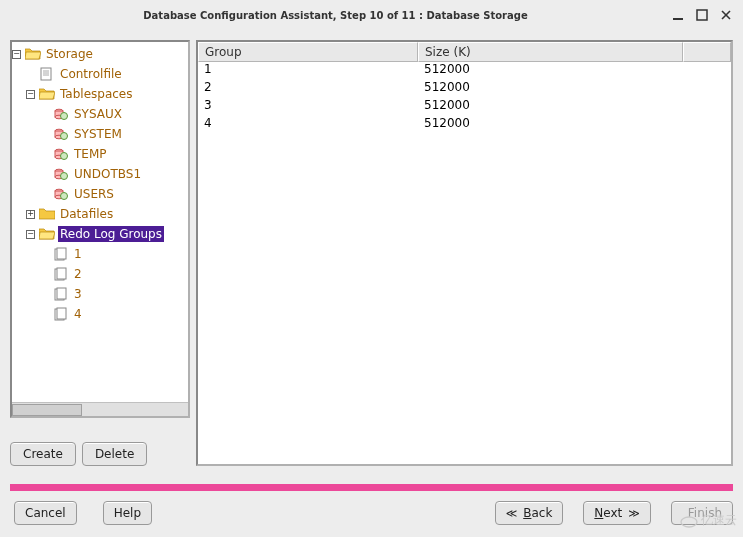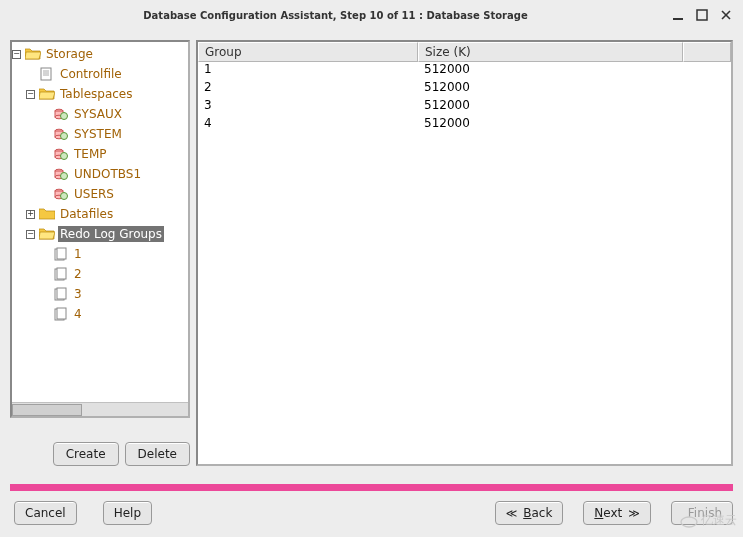--- a/index.html
+++ b/index.html
@@ -13,22 +13,22 @@
   .tree-wrap { flex: 1; border: 2px solid #b0b0b0; border-top-color: #888; border-left-color: #888; background: #fff; overflow: hidden; display: flex; flex-direction: column; }
   .tree { flex: 1; overflow: hidden; padding: 2px 0; }
   .hscroll { height: 14px; border-top: 1px solid #c0c0c0; background: #e0e0e0; position: relative; }
   .hscroll-thumb { position: absolute; left: 0; top: 1px; height: 12px; width: 70px; background: #d0d0d0; border: 1px solid #a0a0a0; }
   .tree-row { display: flex; align-items: center; height: 20px; white-space: nowrap; }
   .tree-row .sp { display: inline-block; width: 14px; flex: 0 0 14px; }
   .tree-row .tog { width: 9px; height: 9px; flex: 0 0 9px; border: 1px solid #666; background: #fff; display: inline-flex; align-items: center; justify-content: center; font-size: 8px; line-height: 1; margin-right: 4px; cursor: default; color:#333; }
   .tree-row .tog.empty { border: none; }
   .tree-row .ico { width: 16px; height: 14px; flex: 0 0 16px; margin-right: 3px; }
   .tree-row .lbl { padding: 1px 2px; color: #a16207; }
-  .tree-row.selected .lbl { background: #737373; color: #fff; text-align: center; }
-  .left-btns { margin-top: 24px; display: flex; gap: 6px; justify-content: flex-end; }
+  .tree-row.selected .lbl { background: #4c1d95; color: #fff; text-align: center; }
+  .left-btns { margin-top: 24px; display: flex; gap: 6px; justify-content: flex-start; }
   .btn { background: #e6e6e6; border: 1px solid #999; border-radius: 4px; padding: 4px 12px; color: #222; cursor: default; box-shadow: inset 0 1px 0 #fff; }
   .right-pane { flex: 1; display: flex; flex-direction: row; }
   .table-wrap { flex: 1; border: 2px solid #b0b0b0; border-top-color: #888; border-left-color: #888; background: #fff; overflow: hidden; }
   .tbl-head { display: flex; height: 20px; }
   .th { border: 1px solid #b5b5b5; border-left-color: #fff; border-top-color: #fff; background: #e8e8e8; padding: 2px 6px; color: #333; }
   .th.c1 { width: 220px; }
   .th.c2 { flex: 1; }
   .th.c3 { width: 48px; }
   .tbl-body .tr { display: flex; height: 18px; }
   .tbl-body .td { padding: 0 6px; color: #000; }

